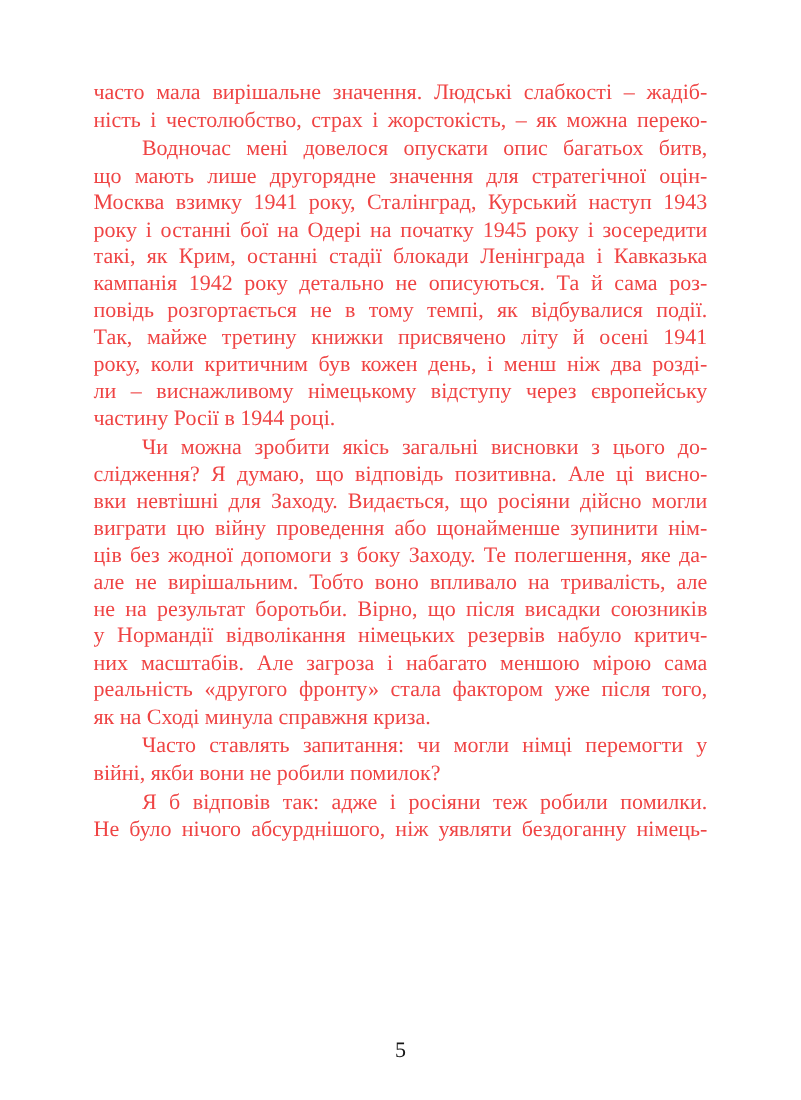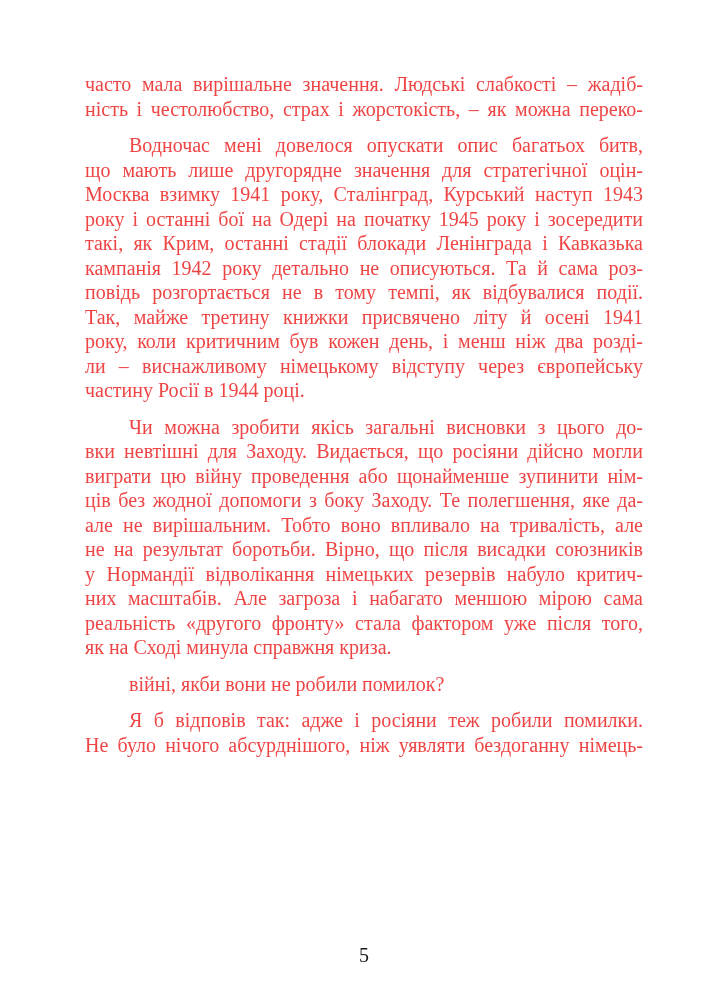--- a/index.html
+++ b/index.html
@@ -22,21 +22,21 @@
     font-family: Liberation Serif, serif;
     font-size: 20px;
     line-height: 24.5px;
     color: #ef4444;
   }
   .para {
     margin: 0;
     padding: 0;
   }
   .para + .para {
-    margin-top: 12px;
+    margin-top: 2px;
   }
   .para.indent .line:first-child {
     text-indent: 44px;
   }
   .line {
     text-align: justify;
     text-align-last: justify;
     white-space: normal;
     overflow: hidden;
   }
@@ -71,31 +71,33 @@
         <div class="line">такі, як Крим, останні стадії блокади Ленінграда і Кавказька</div>
         <div class="line">кампанія 1942 року детально не описуються. Та й сама роз-</div>
         <div class="line">повідь розгортається не в тому темпі, як відбувалися події.</div>
         <div class="line">Так, майже третину книжки присвячено літу й осені 1941</div>
         <div class="line">року, коли критичним був кожен день, і менш ніж два розді-</div>
         <div class="line">ли – виснажливому німецькому відступу через європейську</div>
         <div class="line no-j">частину Росії в 1944 році.</div>
       </div>
       <div class="para indent">
         <div class="line">Чи можна зробити якісь загальні висновки з цього до-</div>
+        <div class="line">слідження? Я думаю, що відповідь позитивна. Але ці висно-</div>
         <div class="line">вки невтішні для Заходу. Видається, що росіяни дійсно могли</div>
         <div class="line">виграти цю війну проведення або щонайменше зупинити нім-</div>
         <div class="line">ців без жодної допомоги з боку Заходу. Те полегшення, яке да-</div>
         <div class="line">але не вирішальним. Тобто воно впливало на тривалість, але</div>
         <div class="line">не на результат боротьби. Вірно, що після висадки союзників</div>
         <div class="line">у Нормандії відволікання німецьких резервів набуло критич-</div>
         <div class="line">них масштабів. Але загроза і набагато меншою мірою сама</div>
         <div class="line">реальність «другого фронту» стала фактором уже після того,</div>
         <div class="line no-j">як на Сході минула справжня криза.</div>
       </div>
       <div class="para indent">
+        <div class="line">Часто ставлять запитання: чи могли німці перемогти у</div>
         <div class="line no-j">війні, якби вони не робили помилок?</div>
       </div>
       <div class="para indent">
         <div class="line">Я б відповів так: адже і росіяни теж робили помилки.</div>
         <div class="line">Не було нічого абсурднішого, ніж уявляти бездоганну німець-</div>
       </div>
     </div>
   <div class="page-number">5</div>
 </div>
 

